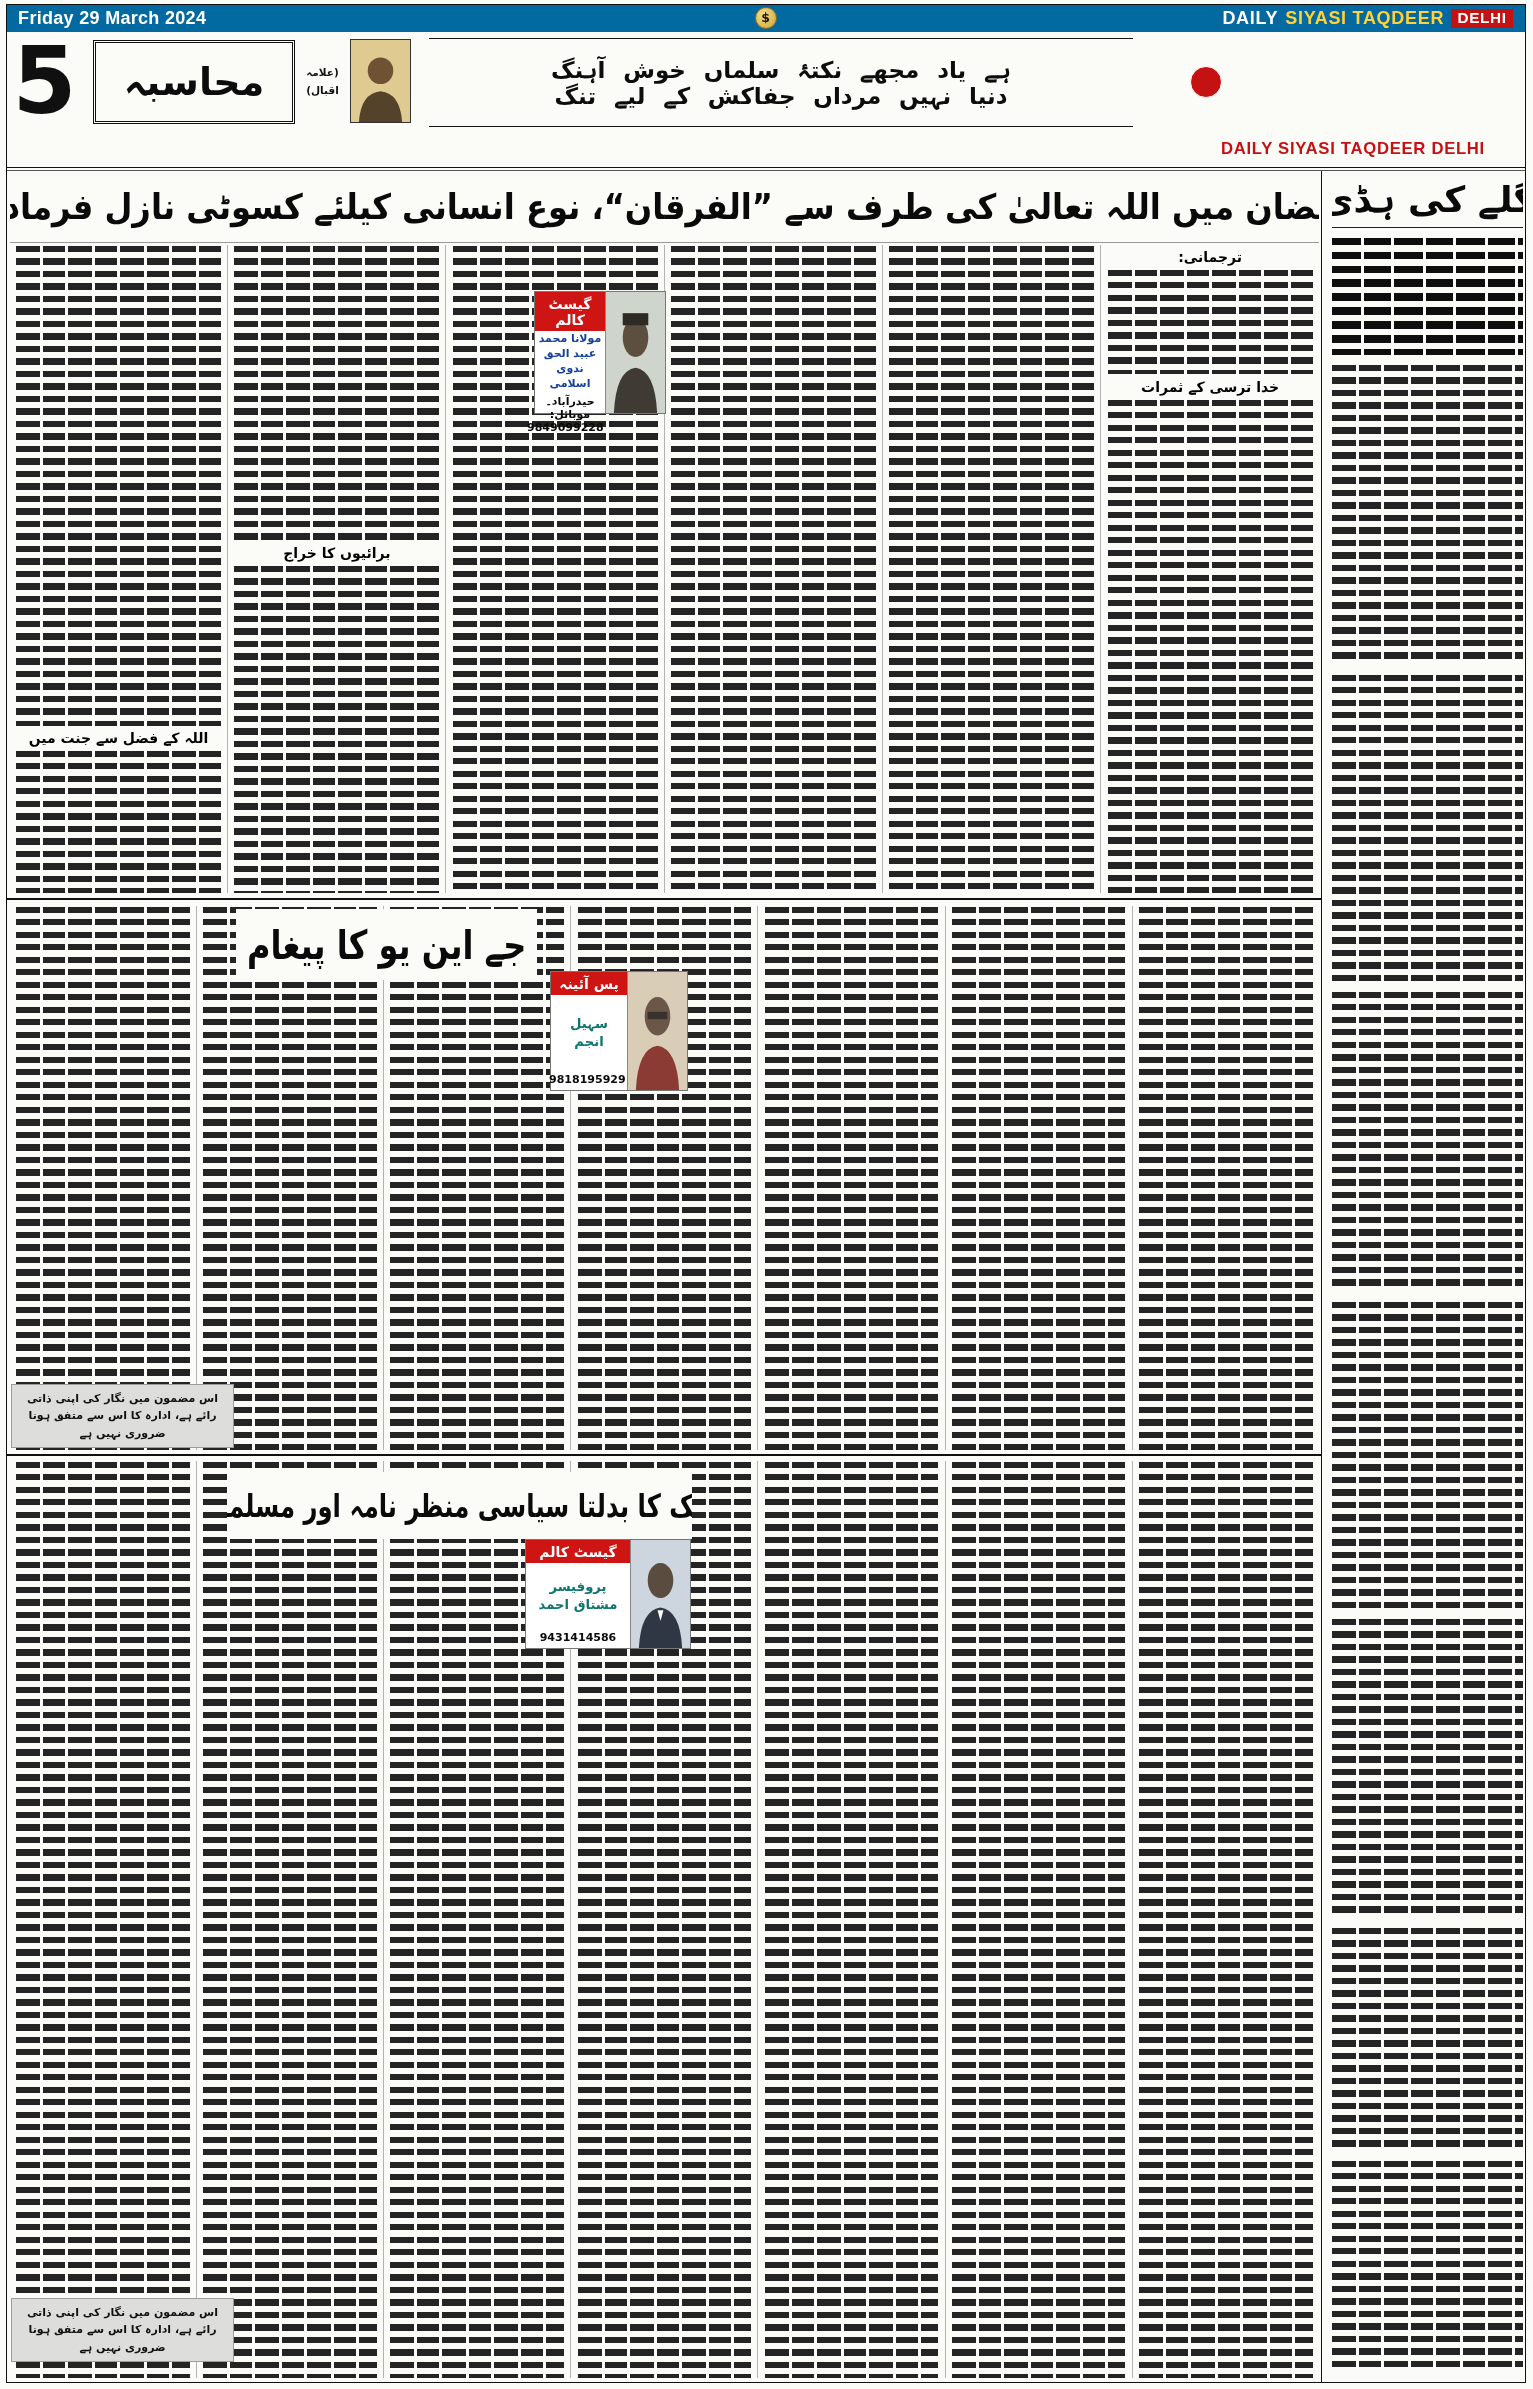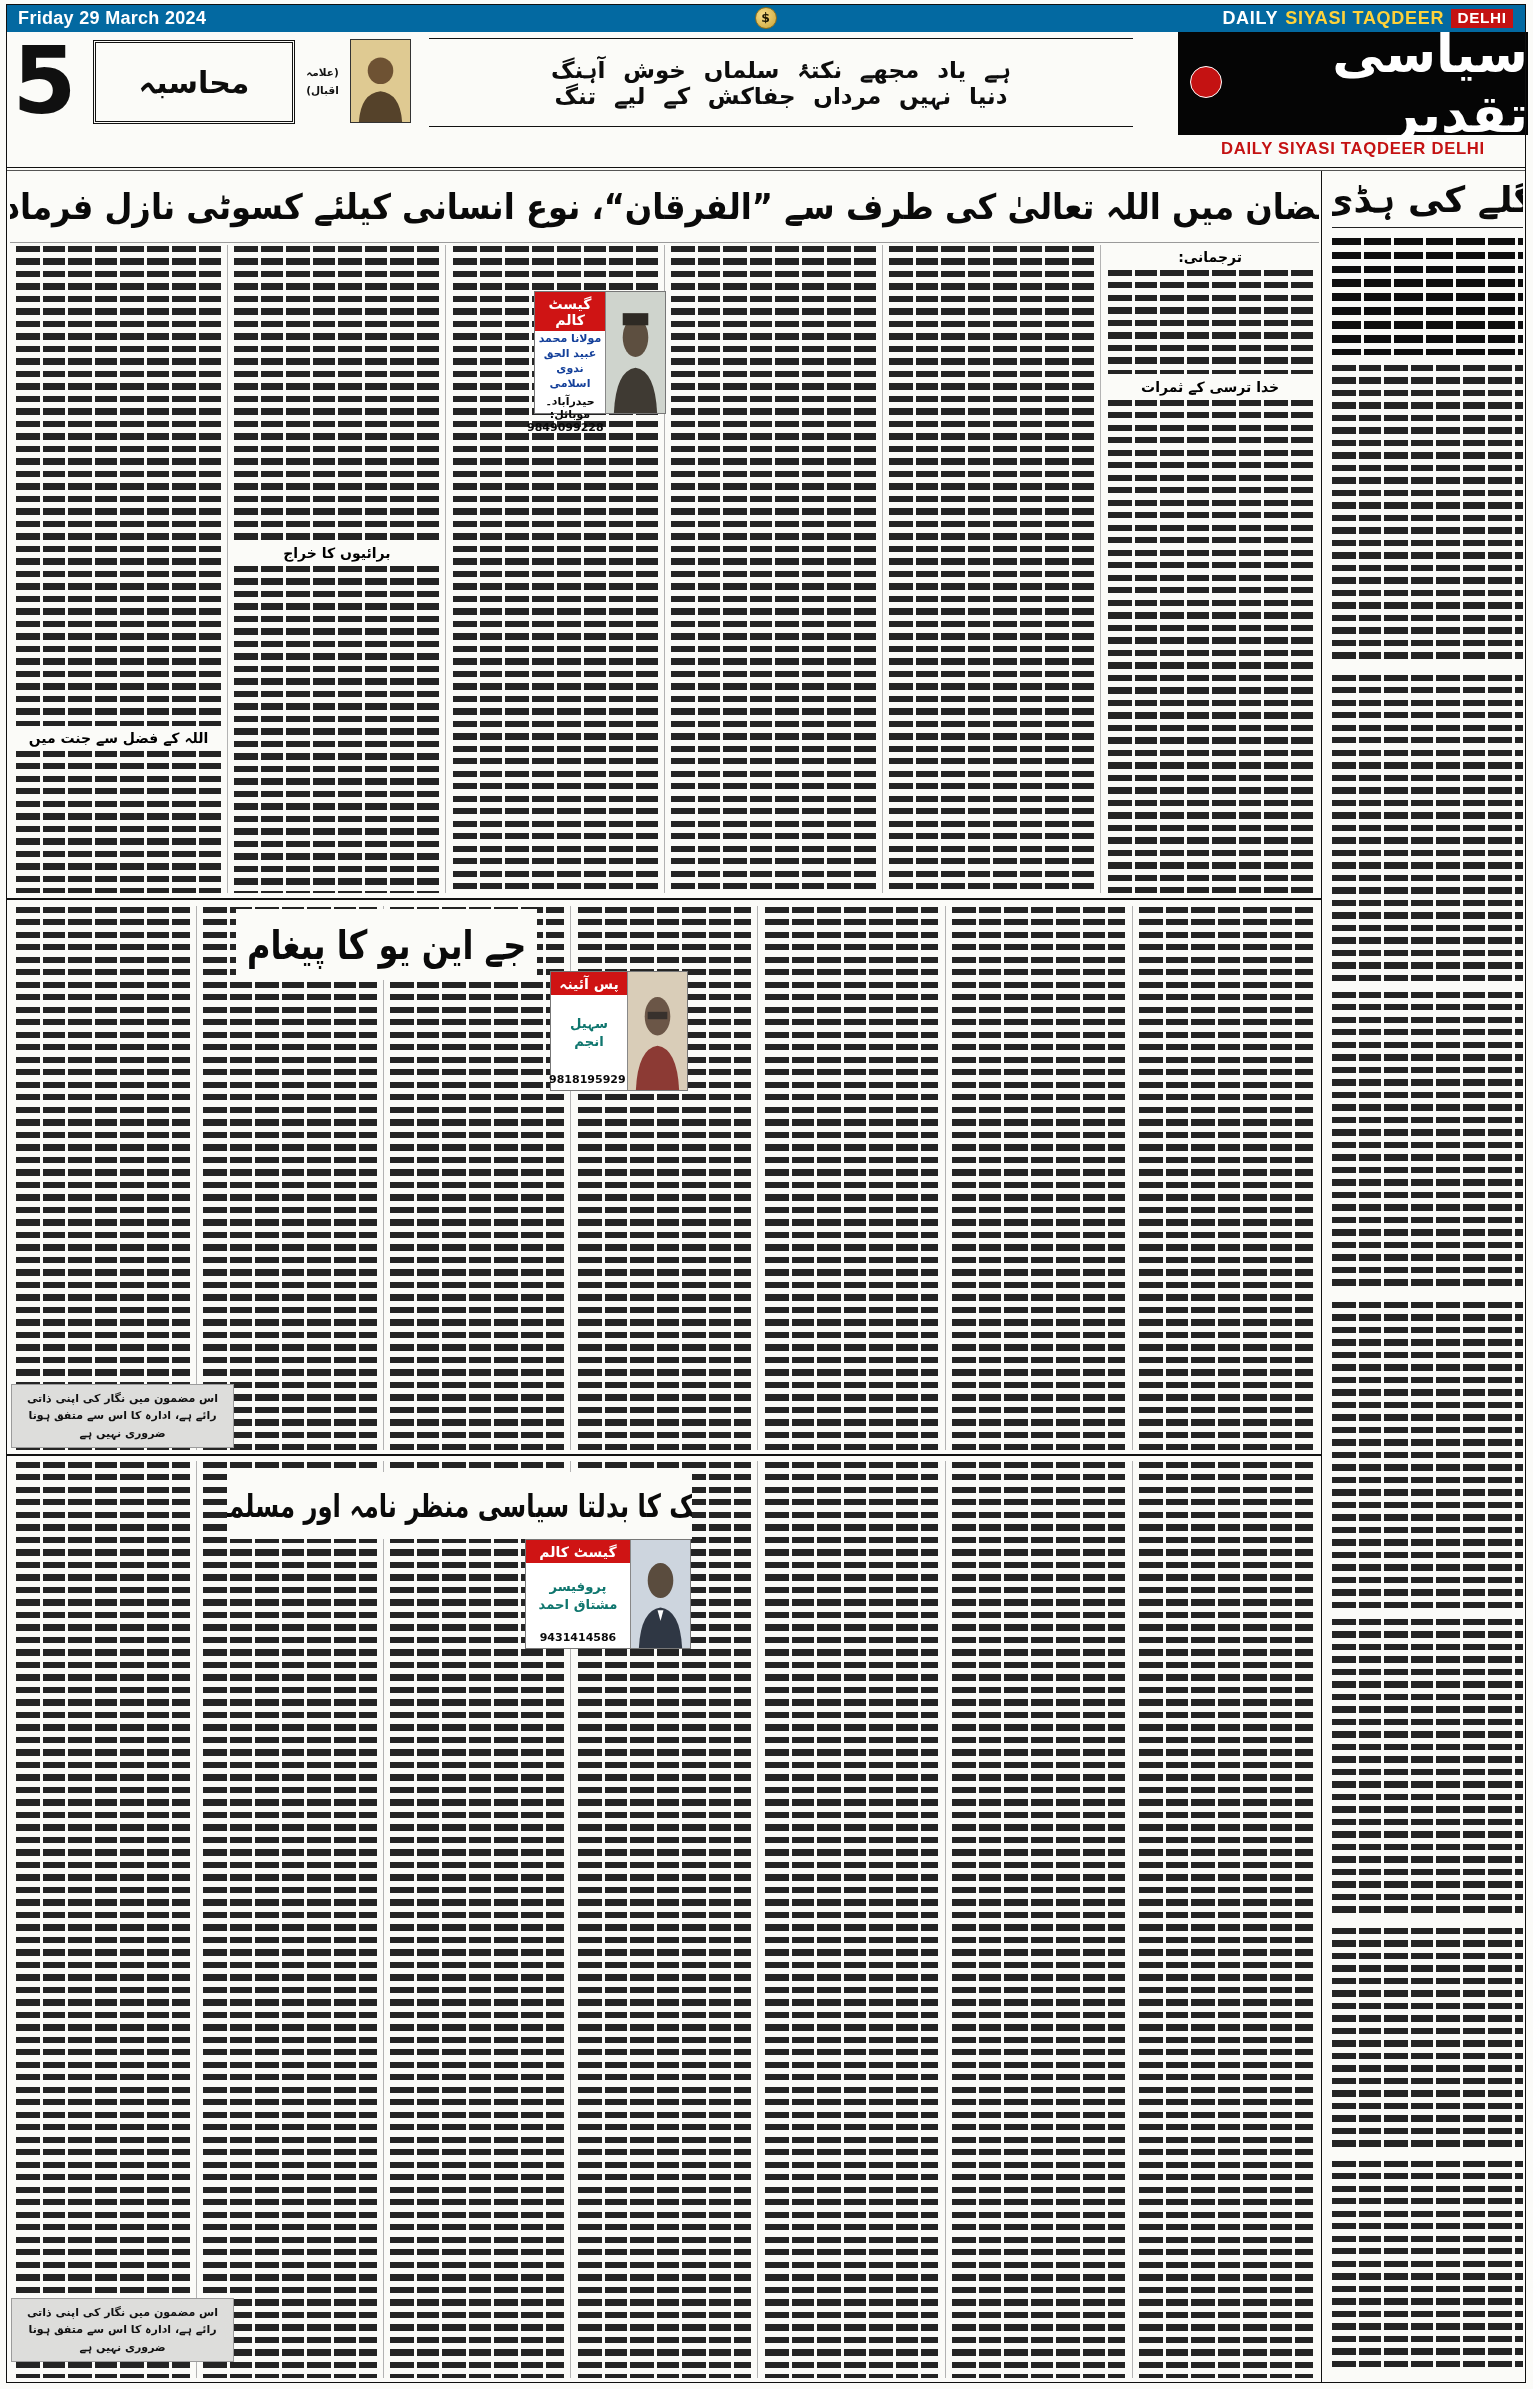--- a/index.html
+++ b/index.html
@@ -12,21 +12,21 @@
   .topbar .date{font:700 18px "Liberation Sans",sans-serif;color:#fff;letter-spacing:0.3px}
   .coin{position:absolute;left:50%;top:2.8px;transform:translateX(-50%);width:22px;height:22px;border-radius:50%;
         background:radial-gradient(circle at 35% 35%,#f7dd8a,#c9a233);border:1.4px solid #8a6d1d;
         display:flex;align-items:center;justify-content:center;font:700 12.5px "DejaVu Sans",sans-serif;color:#201a05}
   .brand{margin-left:auto;display:flex;gap:7px;align-items:center;font:700 18px "Liberation Sans",sans-serif;letter-spacing:0.7px}
   .brand .d{color:#fff}.brand .n{color:#ffd23a}.brand .c{background:#c41212;color:#fff;padding:0.7px 6.3px;font-size:15.3px}
 
   
   .pageno{position:absolute;left:12.5px;top:36px;font:700 92px "DejaVu Sans",sans-serif;line-height:1;color:#101010}
   .sectionbox{position:absolute;left:93px;top:40px;width:202px;height:84px;border:3.5px double #111;
-              display:flex;align-items:center;justify-content:center;direction:rtl;font-weight:700;font-size:30px;color:#0c0c0c}
+              display:flex;align-items:center;justify-content:center;direction:rtl;font-weight:700;font-size:38px;color:#0c0c0c}
   .poetcap{position:absolute;left:298px;top:46px;width:49px;height:72px;display:flex;align-items:center;justify-content:center;
            text-align:center;font-size:10.5px;font-weight:700;direction:rtl;line-height:1.7;color:#111}
   .portrait{position:absolute;left:350px;top:39px;width:61px;height:84px;border:1.4px solid #333;overflow:hidden;background:#e0cf9f}
   .couplet{position:absolute;left:429px;top:38px;width:704px;height:89px;border-top:1.4px solid #111;border-bottom:1.4px solid #111;
            display:flex;flex-direction:column;align-items:center;justify-content:center;gap:0;direction:rtl}
   .couplet .line{font-size:23px;font-weight:700;word-spacing:9.8px;color:#0d0d0d;white-space:nowrap}
   .logobox{position:absolute;left:1178px;top:32px;width:350px;height:103px;background:#050505;display:flex;align-items:center;justify-content:center;direction:rtl}
   .logobox .urdu{font-size:52px;font-weight:700;color:#fff}
   .logodot{position:absolute;left:1190px;top:66px;width:32px;height:32px;border-radius:50%;background:#c41212;border:1.4px solid #fff;z-index:6}
   .logoeng{position:absolute;left:1178px;top:139px;width:350px;text-align:center;font:700 16.7px "Liberation Sans",sans-serif;color:#c41212;letter-spacing:0.7px}
@@ -119,23 +119,20 @@
     <svg viewBox="0 0 60 80" width="100%" height="100%" preserveAspectRatio="none">
       <rect width="60" height="80" fill="#dfca92"></rect>
       <circle cx="30" cy="30" r="13" fill="#6e5233"></circle>
       <path d="M8 80 Q10 52 30 50 Q50 52 52 80 Z" fill="#55422a"></path>
     </svg>
   </div>
   <div class="couplet">
     <div class="line">ہے یاد مجھے نکتۂ سلماں خوش آہنگ</div>
     <div class="line">دنیا نہیں مرداں جفاکش کے لیے تنگ</div>
   </div>
-  <div class="logobox">
-    <span class="urdu">سیاسی تقدیر</span>
-  </div>
   <div class="logodot"></div>
   <div class="logoeng">DAILY SIYASI TAQDEER DELHI</div>
   <div class="mast-rule"></div>
   <div class="mast-rule2"></div>
 
   <div class="headline-block" id="h1">
     <span>رمضان میں اللہ تعالیٰ کی طرف سے ”الفرقان“، نوع انسانی کیلئے کسوٹی نازل فرمادی</span>
   </div>
   <div class="hairline"></div>
 

